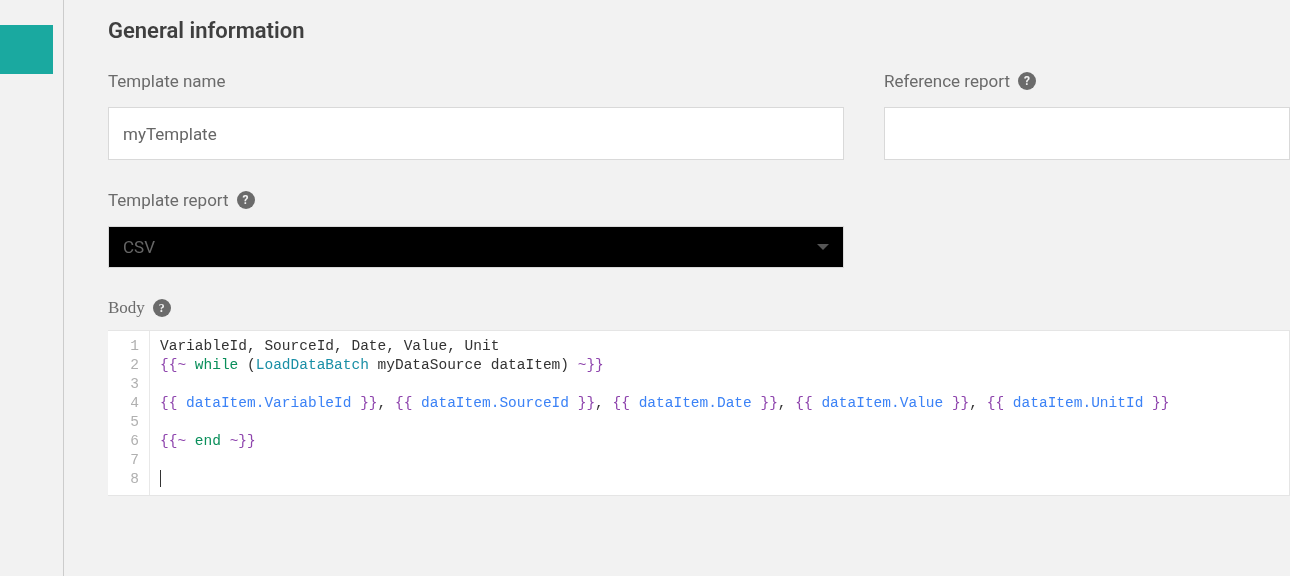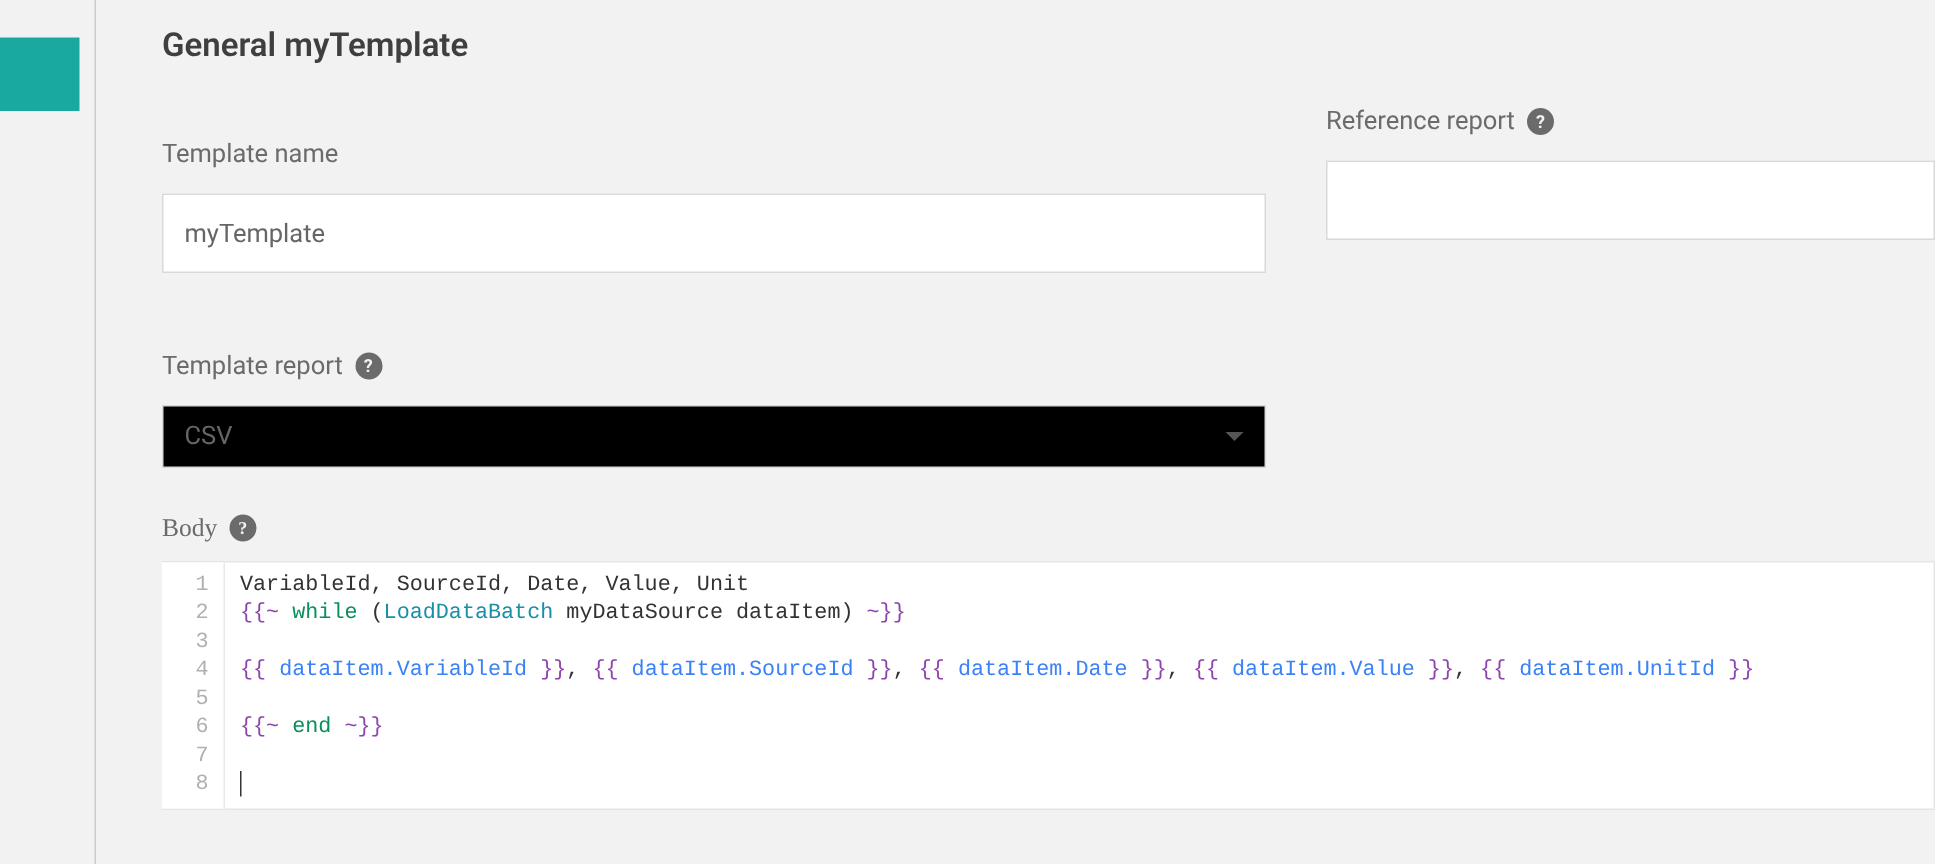--- a/index.html
+++ b/index.html
@@ -46,21 +46,21 @@
     }
     .row {
       display: flex;
       gap: 40px;
       margin-bottom: 30px;
     }
     .field {
       display: flex;
       flex-direction: column;
     }
-    .field.left { width: 736px; margin-top: 22px; }
+    .field.left { width: 736px; }
     .field.right { flex: 1; }
     .field-label {
       font-size: 17px;
       color: #6b6b6b;
       margin-bottom: 16px;
       display: flex;
       align-items: center;
       gap: 8px;
     }
     .help-icon {
@@ -146,21 +146,21 @@
     }
   </style>
 </head>
 <body>
 
 <div class="sidebar-tab"></div>
 <div class="vertical-rule"></div>
 
 <div class="content">
 
-  <h2 class="section-title">General myTemplate</h2>
+  <h2 class="section-title">General information</h2>
 
   <div class="row">
     <div class="field left">
       <div class="field-label">
         <span>Template name</span>
       </div>
       <input class="text-input" type="text" value="myTemplate" style="">
     </div>
 
     <div class="field right">

